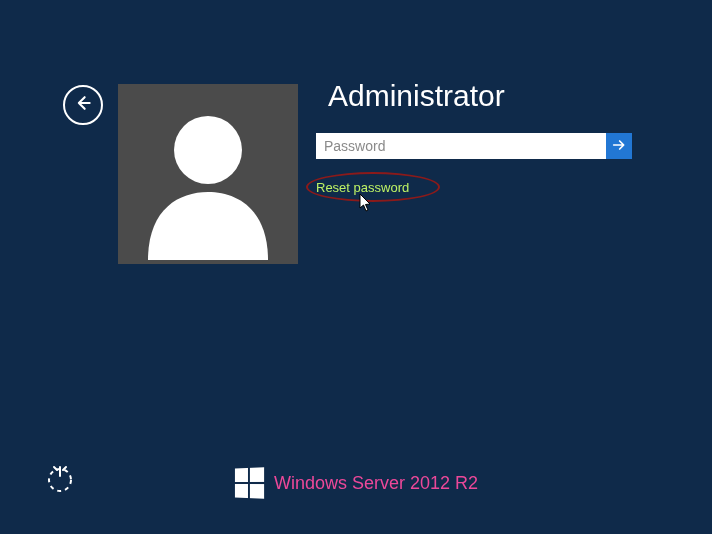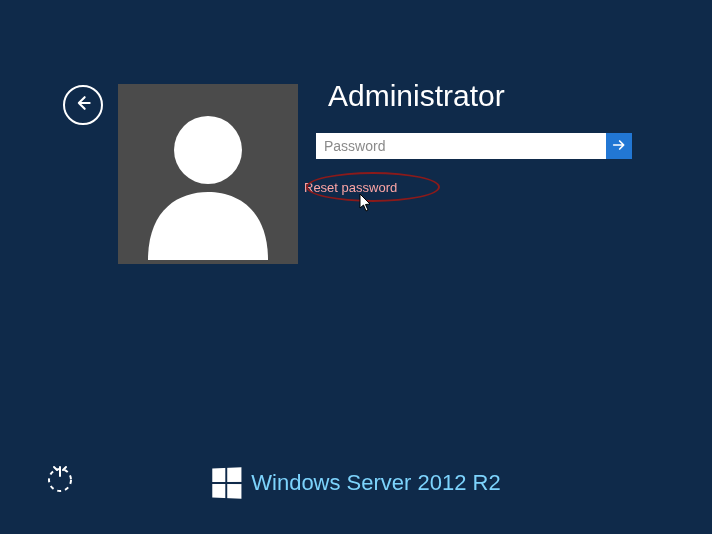--- a/index.html
+++ b/index.html
@@ -71,24 +71,24 @@
       background: #2277d4;
       border: none;
       display: flex;
       align-items: center;
       justify-content: center;
       cursor: pointer;
     }
     .submit-button svg { width: 16px; height: 16px; }
     .reset-link {
       position: absolute;
-      left: 304px;
+      left: 316px;
       top: 180px;
       font-size: 13px;
-      color: #fca5a5;
+      color: #bef264;
       cursor: pointer;
     }
     .annotation-oval {
       position: absolute;
       left: 306px;
       top: 172px;
       width: 134px;
       height: 30px;
       border: 2px solid #8b1a1a;
       border-radius: 50%;
@@ -121,23 +121,23 @@
       width: 30px;
       height: 30px;
       display: grid;
       grid-template-columns: 1fr 1fr;
       grid-template-rows: 1fr 1fr;
       gap: 2px;
       transform: perspective(90px) rotateY(-14deg);
     }
     .win-logo div { background: #ffffff; }
     .brand-text {
-      font-size: 22px;
+      font-size: 18px;
       font-weight: 300;
-      color: #7dd3fc;
+      color: #ec4899;
       white-space: nowrap;
     }
     .brand-text .r2 { font-weight: 400; }
   </style>
 </head>
 <body>
 
 <div class="back-button">
   <span>
     <svg viewBox="0 0 24 24">

